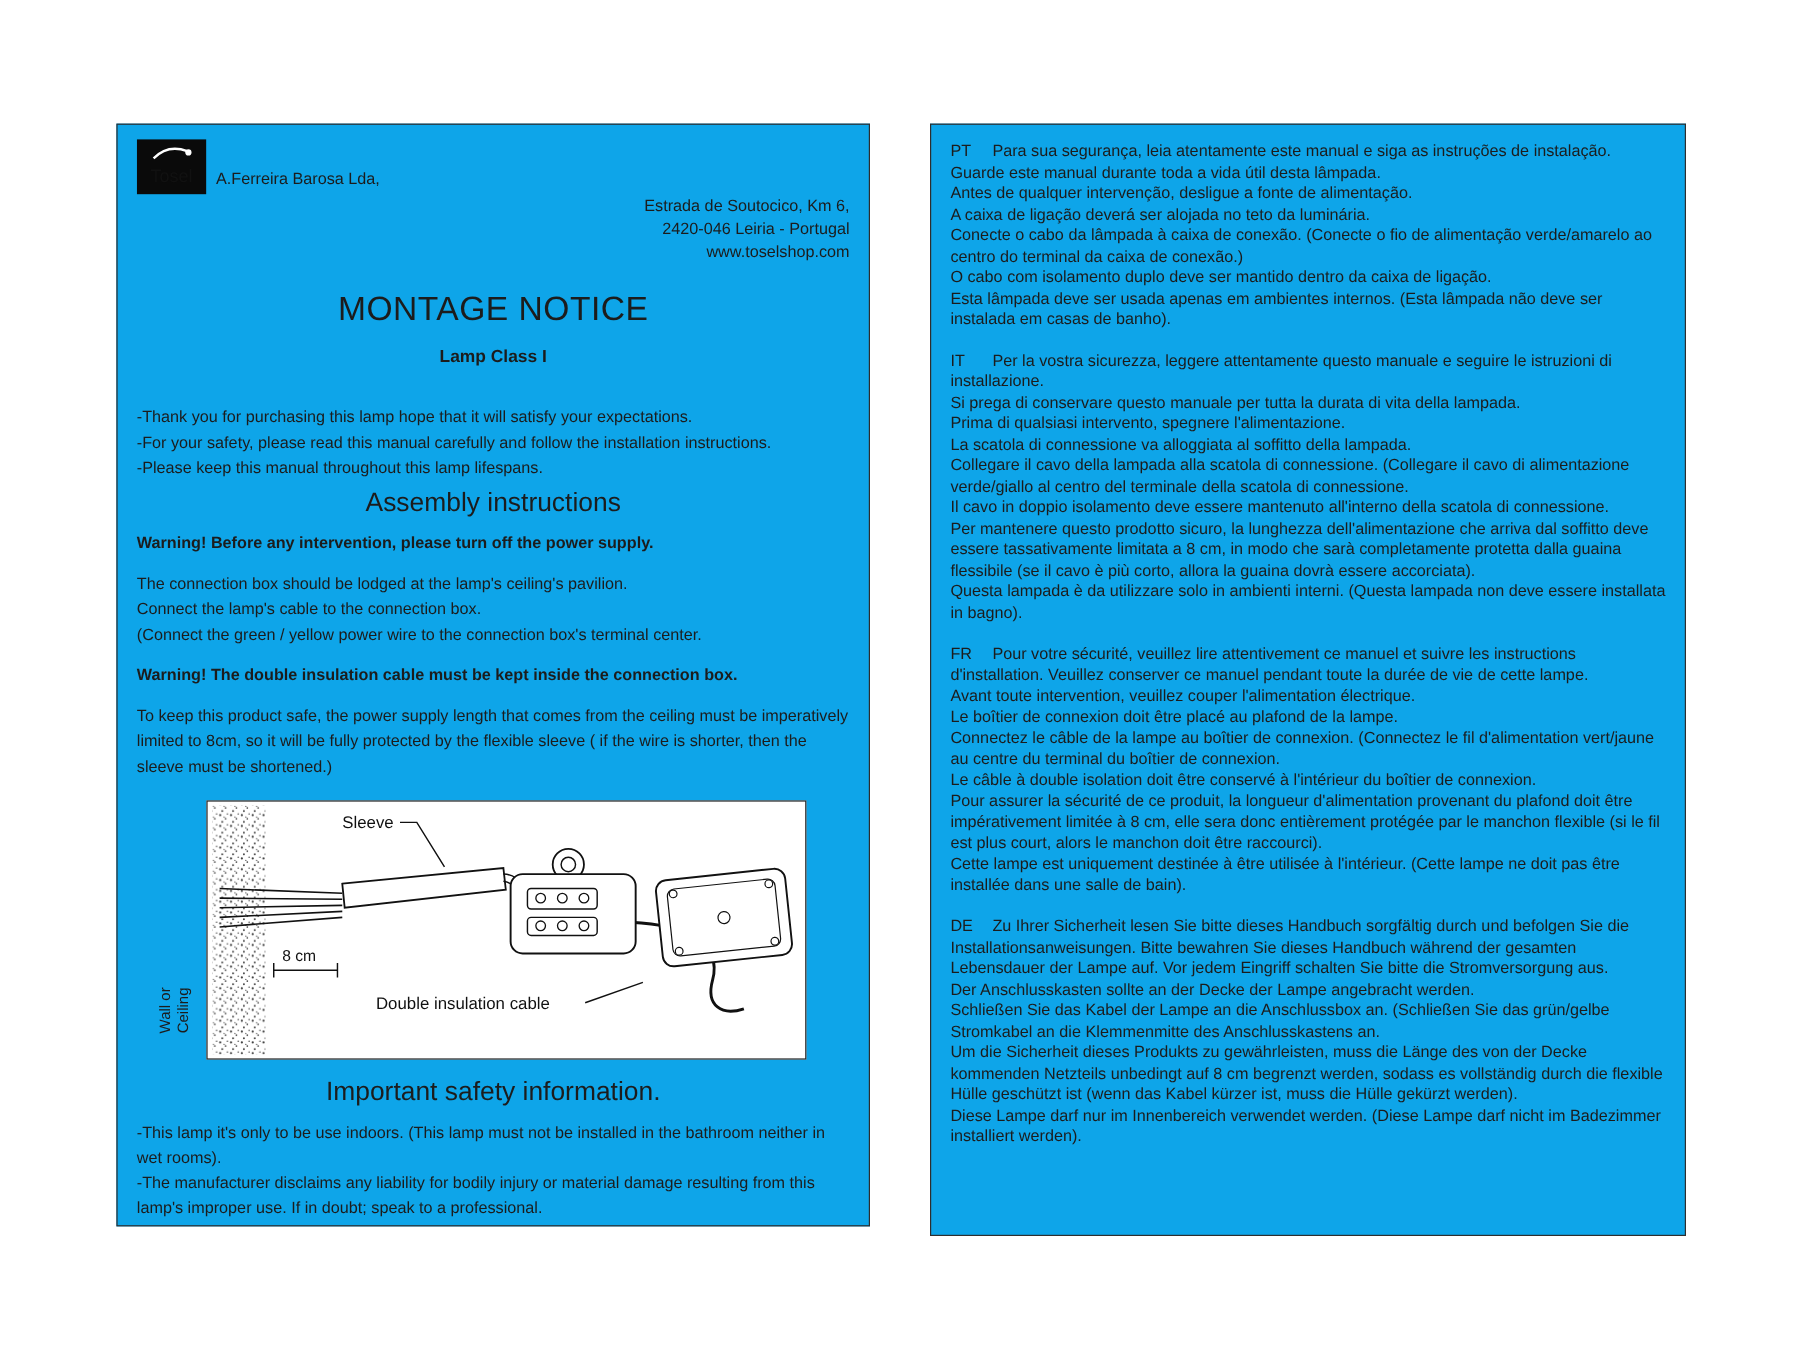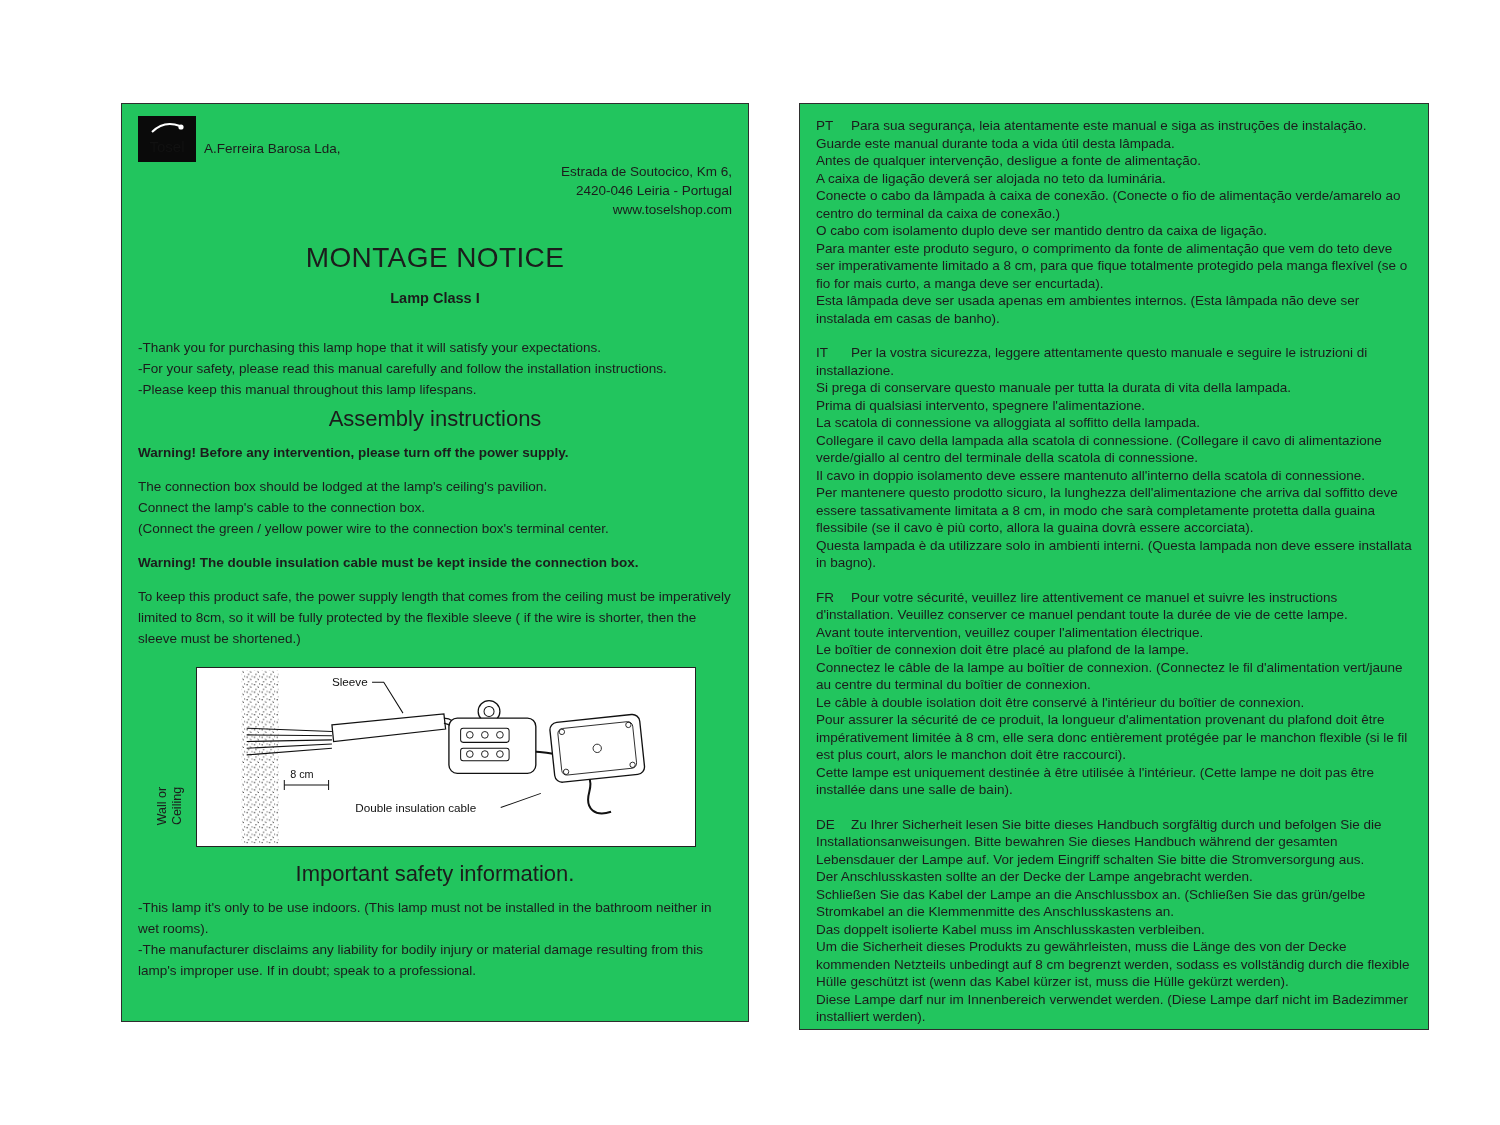--- a/index.html
+++ b/index.html
@@ -1,21 +1,21 @@
 <!DOCTYPE html>
 <html><head>
 <meta charset="utf-8">
 <style>
   * { margin:0; padding:0; box-sizing:border-box; }
   html, body { background:#ffffff; }
   body {
     width:1500px; height:1125px; position:relative;
     font-family:"Liberation Sans", sans-serif; color:#1c1c1c;
   }
-  .panel { position:absolute; background:#22c55e; border:1.5px solid #2e2e2e; overflow:hidden;margin-left:24px; }
+  .panel { position:absolute; background:#0ea5e9; border:1.5px solid #2e2e2e; overflow:hidden; }
   .panel-left  { left:97px;  top:103px; width:628px; height:919px; padding:12px 16px; font-size:13.5px; line-height:21px; }
   .panel-right { left:775px; top:103px; width:630px; height:927px; padding:13px 16px; font-size:13.5px; line-height:17.5px; }
 
   
   .logo-row { display:flex; align-items:flex-end; gap:8px; }
   .logo { width:58px; height:46px; flex:0 0 auto; }
   .addr-first { padding-bottom:3px; }
   .addr { line-height:19px;text-align:right; }
   .website { margin-top:0; }
 
@@ -23,21 +23,21 @@
   .subtitle { text-align:center; font-size:14.5px; font-weight:700; margin-top:20px; }
   .intro { margin-top:28px; }
   .intro p, .assembly-lines p, .safety-lines p { margin:0; }
   .section-heading { text-align:center; font-size:22px; font-weight:400; margin-top:8px; }
   .warning { font-weight:700; margin-top:13px; }
   .assembly-lines { margin-top:13px; }
   .keep-safe { margin-top:13px; }
 
   
   .diagram-wrap { position:relative; margin:18px 0 0 58px; width:500px; }
-  .diagram-box { width:500px; height:180px; border:1.5px solid #222; background:#fff; }
+  .diagram-box { width:500px; height:216px; border:1.5px solid #222; background:#fff; }
   .diagram-box svg { display:block; width:100%; height:100%; }
   .wall-label {
     position:absolute; left:-54px; bottom:26px; width:56px;
     transform:rotate(-90deg); transform-origin:center;
     font-size:12.5px; line-height:15px; text-align:center; white-space:nowrap;
   }
   svg text { font-family:"Liberation Sans", sans-serif; fill:#111; }
 
   .safety-heading { margin-top:16px; }
   .safety-lines { margin-top:13px; }
@@ -181,21 +181,20 @@
 
   <section class="lang-block">
     <p><span class="lang-code">PT</span><span>Para sua segurança, leia atentamente este manual e siga as instruções de instalação.</span></p>
     <div>
 
     <p>Guarde este manual durante toda a vida útil desta lâmpada.</p>
         <p>Antes de qualquer intervenção, desligue a fonte de alimentação.</p>
         <p>A caixa de ligação deverá ser alojada no teto da luminária.</p>
         <p>Conecte o cabo da lâmpada à caixa de conexão. (Conecte o fio de alimentação verde/amarelo ao centro do terminal da caixa de conexão.)</p>
         <p>O cabo com isolamento duplo deve ser mantido dentro da caixa de ligação.</p>
-        <p>Para manter este produto seguro, o comprimento da fonte de alimentação que vem do teto deve ser imperativamente limitado a 8 cm, para que fique totalmente protegido pela manga flexível (se o fio for mais curto, a manga deve ser encurtada).</p>
         <p>Esta lâmpada deve ser usada apenas em ambientes internos. (Esta lâmpada não deve ser instalada em casas de banho).</p>
       </div>
   </section>
 
   <section class="lang-block">
     <p><span class="lang-code">IT</span><span>Per la vostra sicurezza, leggere attentamente questo manuale e seguire le istruzioni di installazione.</span></p>
     <div>
 
     <p>Si prega di conservare questo manuale per tutta la durata di vita della lampada.</p>
         <p>Prima di qualsiasi intervento, spegnere l'alimentazione.</p>
@@ -219,19 +218,18 @@
         <p>Cette lampe est uniquement destinée à être utilisée à l'intérieur. (Cette lampe ne doit pas être installée dans une salle de bain).</p>
       </div>
   </section>
 
   <section class="lang-block">
     <p><span class="lang-code">DE</span><span>Zu Ihrer Sicherheit lesen Sie bitte dieses Handbuch sorgfältig durch und befolgen Sie die Installationsanweisungen. Bitte bewahren Sie dieses Handbuch während der gesamten Lebensdauer der Lampe auf. Vor jedem Eingriff schalten Sie bitte die Stromversorgung aus.</span></p>
     <div>
 
     <p>Der Anschlusskasten sollte an der Decke der Lampe angebracht werden.</p>
         <p>Schließen Sie das Kabel der Lampe an die Anschlussbox an. (Schließen Sie das grün/gelbe Stromkabel an die Klemmenmitte des Anschlusskastens an.</p>
-        <p>Das doppelt isolierte Kabel muss im Anschlusskasten verbleiben.</p>
         <p>Um die Sicherheit dieses Produkts zu gewährleisten, muss die Länge des von der Decke kommenden Netzteils unbedingt auf 8 cm begrenzt werden, sodass es vollständig durch die flexible Hülle geschützt ist (wenn das Kabel kürzer ist, muss die Hülle gekürzt werden).</p>
         <p>Diese Lampe darf nur im Innenbereich verwendet werden. (Diese Lampe darf nicht im Badezimmer installiert werden).</p>
       </div>
   </section>
 
 </div>
 
 </body></html>

